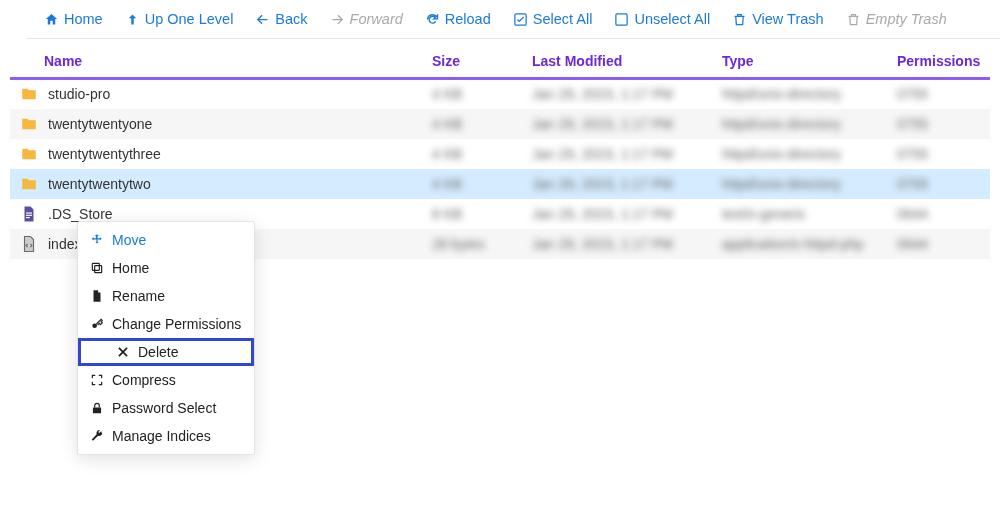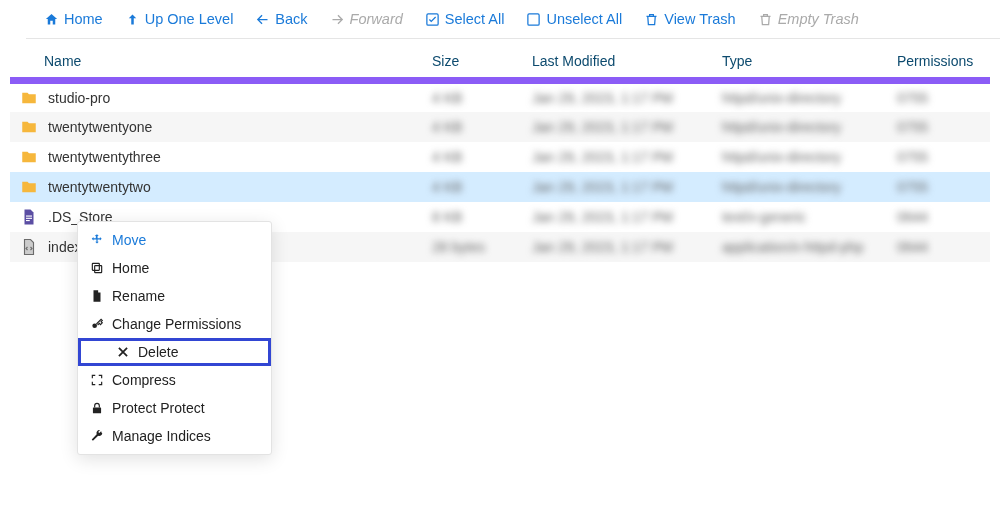--- a/index.html
+++ b/index.html
@@ -3,32 +3,32 @@
 <meta charset="utf-8">
 <style>
   * { box-sizing: border-box; margin: 0; padding: 0; }
   body { font-family: -apple-system, BlinkMacSystemFont, "Segoe UI", Helvetica, Arial, sans-serif; font-size: 14px; color: #333; background: #fff; width: 1000px; height: 512px; overflow: hidden; }
   .toolbar { display: flex; align-items: center; padding: 6px 10px; border-bottom: 1px solid #e5e5e5; gap: 6px; margin-left: 26px; }
   .toolbar .btn { display: inline-flex; align-items: center; gap: 5px; padding: 5px 8px; color: #1a7ad9; cursor: pointer; font-size: 14.5px; border-radius: 3px; }
   .toolbar .btn.disabled { color: #aaa; cursor: default; font-style: italic; }
   .toolbar .btn svg { width: 15px; height: 15px; }
   .table-wrap { padding: 6px 10px 0 10px; }
   table { width: 100%; border-collapse: collapse; table-layout: fixed; }
-  thead th { text-align: left; font-weight: 400; color: #0c4a6e; padding: 8px 10px; border-bottom: 7px solid #8b5cf6; background: #fff; }
+  thead th { text-align: left; font-weight: 700; color: #6d28d9; padding: 8px 10px; border-bottom: 3px solid #8b5cf6; background: #fff; }
   tbody tr { height: 30px; }
   tbody tr:nth-child(even) { background: #f6f6f6; }
   tbody tr.selected { background: #d4ecff; }
   tbody td { padding: 5px 10px; white-space: nowrap; overflow: hidden; }
   td.blur span { display:inline-block; filter: blur(3.5px); color: #666; }
   .name-cell { display: flex; align-items: center; gap: 10px; }
   .icon-slot { width: 18px; height: 18px; display: inline-flex; align-items: center; justify-content: center; }
   .folder-icon { fill: #f6b73c; }
   .file-doc { fill: #5b4ea3; }
   .file-code { fill: #ccc; stroke:#6b6b6b; }
-  .ctx-menu { position: absolute; left: 77px; top: 221px; width: 195px; background: #fff; border: 1px solid #e3e3e3; border-radius: 3px; box-shadow: 0 4px 18px rgba(0,0,0,0.12); padding: 4px 0; z-index: 50; }
+  .ctx-menu { position: absolute; left: 77px; top: 221px; width: 178px; background: #fff; border: 1px solid #e3e3e3; border-radius: 3px; box-shadow: 0 4px 18px rgba(0,0,0,0.12); padding: 4px 0; z-index: 50; }
   .ctx-item { display: flex; align-items: center; gap: 8px; padding: 6px 12px; font-size: 14px; color: #222; cursor: pointer; }
   .ctx-item.first { color: #1a7ad9; }
   .ctx-item svg { width: 14px; height: 14px; flex-shrink: 0; }
   .ctx-item.highlight { outline: 3px solid #3246d3; outline-offset: -3px; padding-left: 38px; }
   col.c-name { width: 412px; }
   col.c-size { width: 100px; }
   col.c-mod  { width: 190px; }
   col.c-type { width: 175px; }
   col.c-perm { width: auto; }
   th.right, td.right { text-align: left; }
@@ -53,20 +53,26 @@
     <svg viewBox="0 0 24 24" fill="currentColor">
         <path d="M20 11H7l5-5-1.5-1.5L3 12l7.5 7.5L12 18l-5-5h13z"></path>
       </svg>
     <span>Back</span>
   </div>
   <div class="btn disabled">
     <svg viewBox="0 0 24 24" fill="currentColor">
         <path d="M4 11h13l-5-5 1.5-1.5L21 12l-7.5 7.5L12 18l5-5H4z"></path>
       </svg>
     <span>Forward</span>
+  </div>
+  <div class="btn">
+    <svg viewBox="0 0 24 24" fill="none" stroke="currentColor" stroke-width="2.2">
+        <path d="M4 12a8 8 0 0 1 14-5l2-2v6h-6l2.3-2.3A5.5 5.5 0 1 0 17 15"></path>
+      </svg>
+    <span>Reload</span>
   </div>
   <div class="btn">
     <svg viewBox="0 0 24 24" fill="none" stroke="currentColor" stroke-width="2">
         <rect x="3" y="3" width="18" height="18" rx="2"></rect>
         <path d="M7 12l3 3 7-7"></path>
       </svg>
     <span>Select All</span>
   </div>
   <div class="btn">
     <svg viewBox="0 0 24 24" fill="none" stroke="currentColor" stroke-width="2">
@@ -248,21 +254,21 @@
     <svg viewBox="0 0 24 24" fill="none" stroke="currentColor" stroke-width="2">
         <path d="M4 9V4h5M20 9V4h-5M4 15v5h5M20 15v5h-5"></path>
       </svg>
     <span>Compress</span>
   </div>
   <div class="ctx-item">
     <svg viewBox="0 0 24 24" fill="currentColor">
         <rect x="5" y="11" width="14" height="10" rx="1"></rect>
         <path d="M8 11V8a4 4 0 0 1 8 0v3" fill="none" stroke="currentColor" stroke-width="2"></path>
       </svg>
-    <span>Protect Protect</span>
+    <span>Password Select</span>
   </div>
   <div class="ctx-item">
     <svg viewBox="0 0 24 24" fill="currentColor">
         <path d="M21 7a5 5 0 0 1-7 4.5L5 20l-2-2 8.5-9A5 5 0 0 1 17 2l-3 3 2 2 3-3c.6.9 1 1.9 1 3z"></path>
       </svg>
     <span>Manage Indices</span>
   </div>
 </div>
 
 </body></html>

